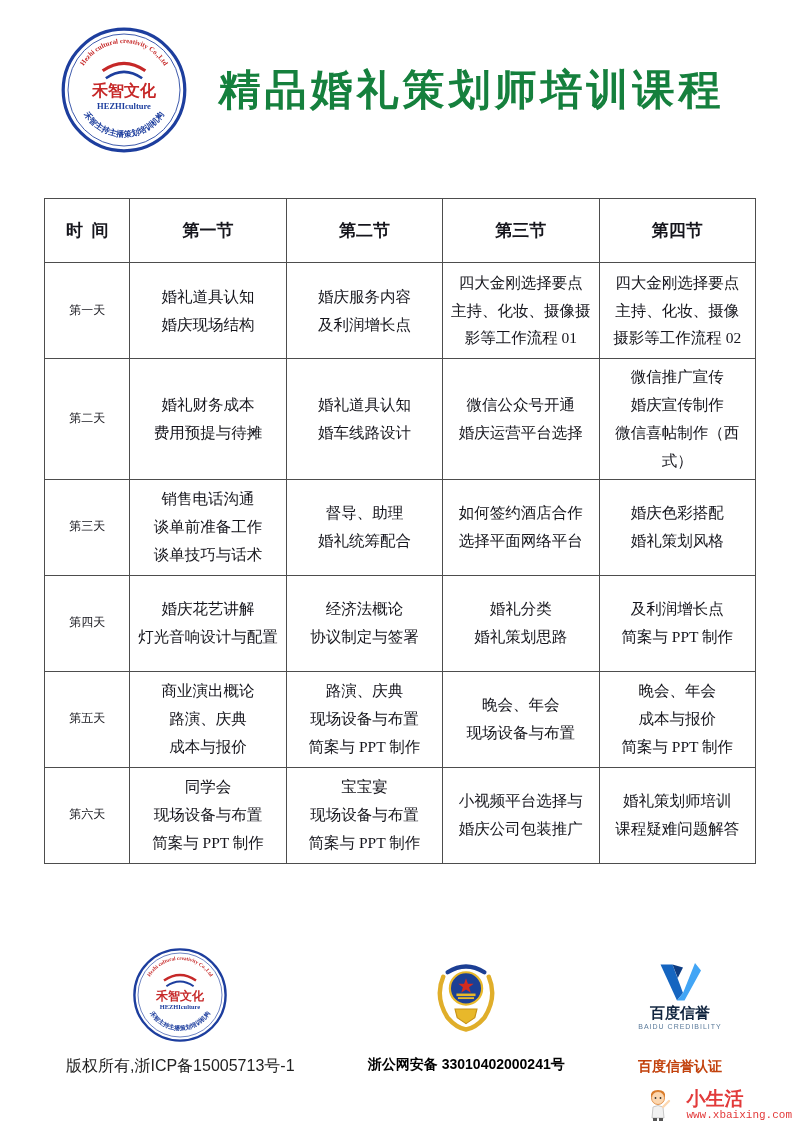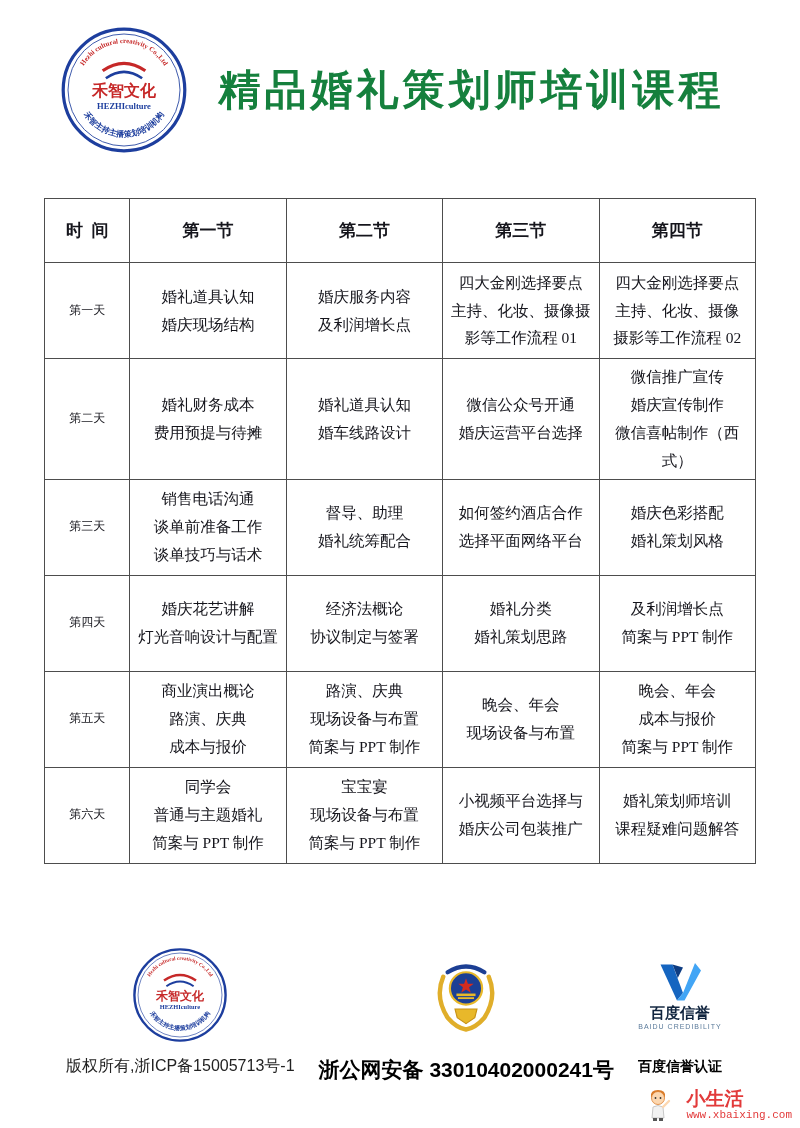--- a/index.html
+++ b/index.html
@@ -30,24 +30,24 @@
   .footer {
     margin-top:80px; display:flex; justify-content:space-between;
     align-items:flex-start; padding:0 78px 0 66px;
   }
   .footer-col { display:flex; flex-direction:column; align-items:center; }
   .icon-box { height:102px; display:flex; flex-direction:column; align-items:center; justify-content:center; }
   .logo-small { width:96px; height:96px; }
   .police-badge { width:66px; height:86px; }
   .baidu-icon { width:46px; height:42px; }
   .icp-text { margin-top:10px; font-size:16px; color:#222; font-family:"Liberation Sans",sans-serif; }
-  .police-text { margin-top:10px; font-size:21px; font-weight:700; color:#000; font-family:"Liberation Sans",sans-serif; }
+  .police-text { margin-top:10px; font-size:14px; font-weight:700; color:#000; font-family:"Liberation Sans",sans-serif; }
   .baidu-title { font-size:15px; font-weight:700; color:#10243e; font-family:"Liberation Sans",sans-serif; margin-top:2px;text-align:right; }
   .baidu-en { font-size:7px; letter-spacing:1px; color:#5a7a9a; font-family:"Liberation Sans",sans-serif; }
-  .baidu-cert { margin-top:12px; font-size:14px; font-weight:700; color:#000000; font-family:"Liberation Sans",sans-serif; }
+  .baidu-cert { margin-top:12px; font-size:14px; font-weight:700; color:#c2410c; font-family:"Liberation Sans",sans-serif; }
   
   .watermark { position:absolute; right:8px; bottom:6px; display:flex; align-items:flex-end; gap:15px; }
   .mascot { width:26px; height:34px; }
   .wm-texts { display:flex; flex-direction:column; align-items:flex-start; line-height:1.15; }
   .wm-name { color:#e23a3a; font-size:19px; font-weight:700; font-family:"Liberation Sans",sans-serif; }
   .wm-url { color:#e23a3a; font-size:11px; font-family:Liberation Mono, monospace; cursor:pointer; }
 </style>
 </head>
 <body>
 
@@ -153,21 +153,21 @@
 简案与 PPT 制作</td>
         <td>晚会、年会
 现场设备与布置</td>
         <td>晚会、年会
 成本与报价
 简案与 PPT 制作</td>
       </tr>
       <tr>
         <td class="day">第六天</td>
         <td>同学会
-普通与主题婚礼
+现场设备与布置
 简案与 PPT 制作</td>
         <td>宝宝宴
 现场设备与布置
 简案与 PPT 制作</td>
         <td>小视频平台选择与
 婚庆公司包装推广</td>
         <td>婚礼策划师培训
 课程疑难问题解答</td>
       </tr>
     </tbody>

